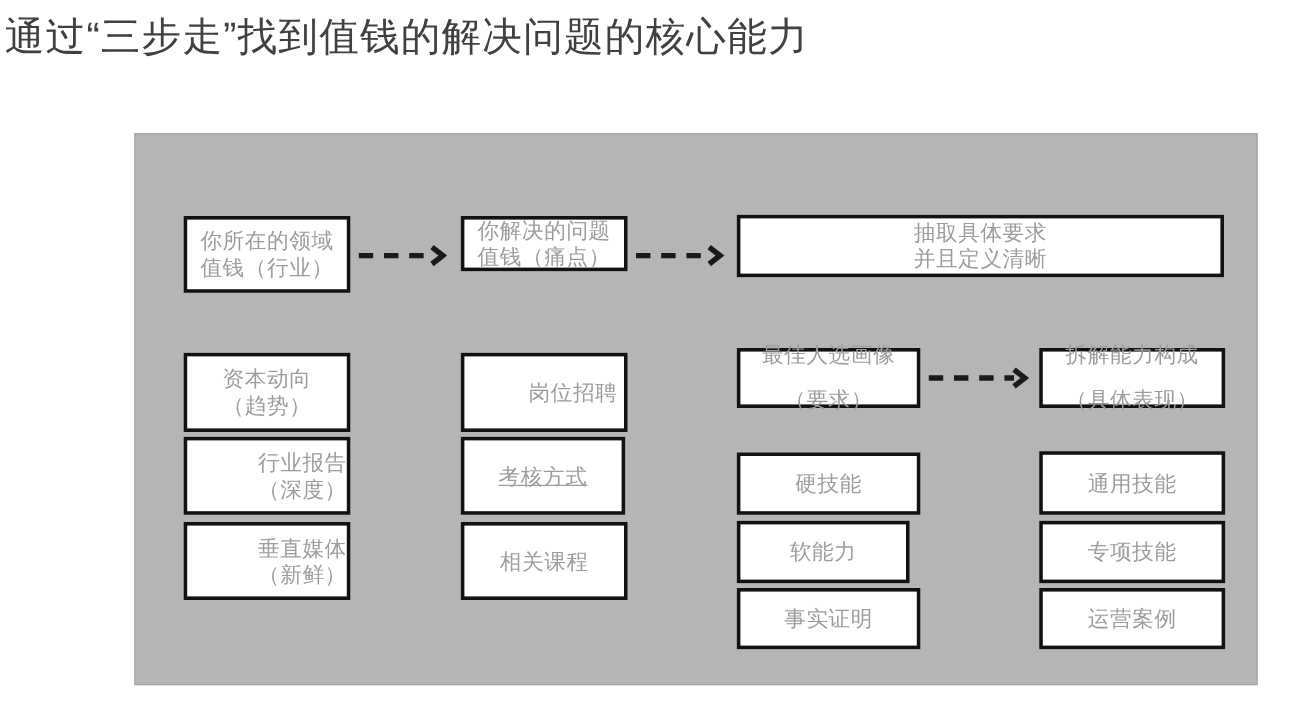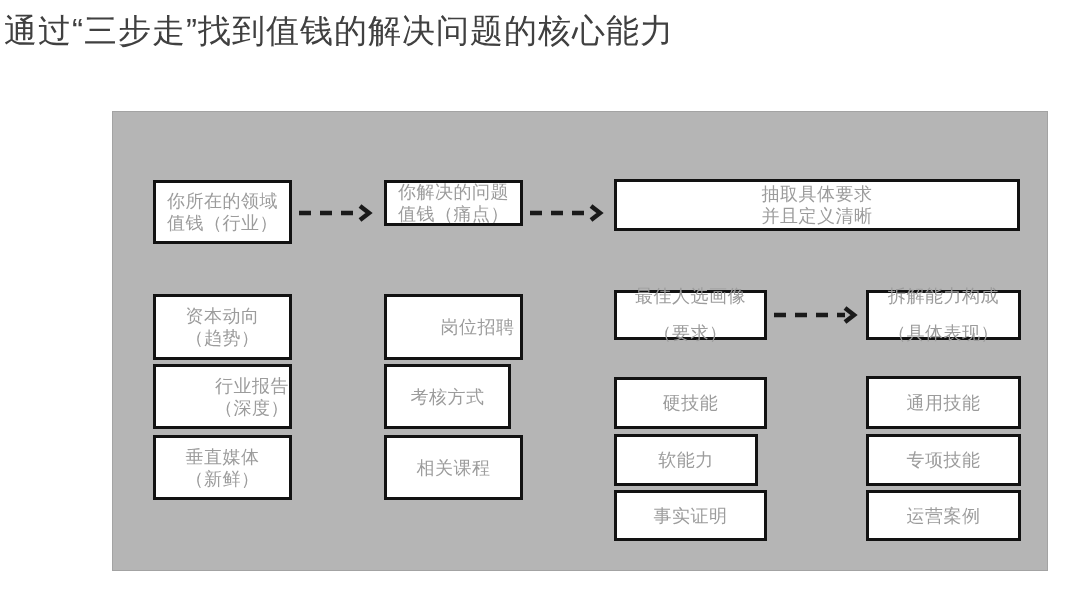--- a/index.html
+++ b/index.html
@@ -75,29 +75,29 @@
   </div>
 
   <div class="box" style="left:40px;top:182px;width:139px;height:66px;">
     <span>资本动向</span>
     <span>（趋势）</span>
   </div>
   <div class="box" style="left:40px;top:252px;width:139px;height:65px;align-items:flex-end;">
     <span>行业报告</span>
     <span>（深度）</span>
   </div>
-  <div class="box" style="left:40px;top:323px;width:139px;height:65px;">
+  <div class="box" style="left:40px;top:323px;width:139px;height:65px;align-items:flex-end;">
     <span>垂直媒体</span>
     <span>（新鲜）</span>
   </div>
 
   <div class="box" style="left:271px;top:182px;width:139px;height:66px;padding-left:48px;">
     <span>岗位招聘</span>
   </div>
-  <div class="box" style="left:271px;top:252px;width:127px;height:65px;">
+  <div class="box" style="left:271px;top:252px;width:137px;height:65px;text-decoration:underline;">
     <span>考核方式</span>
   </div>
   <div class="box" style="left:271px;top:323px;width:139px;height:65px;">
     <span>相关课程</span>
   </div>
 
   <div class="box compact" style="left:501px;top:178px;width:153px;height:50px;">
     <span>最佳人选画像</span>
     <span>（要求）</span>
   </div>

